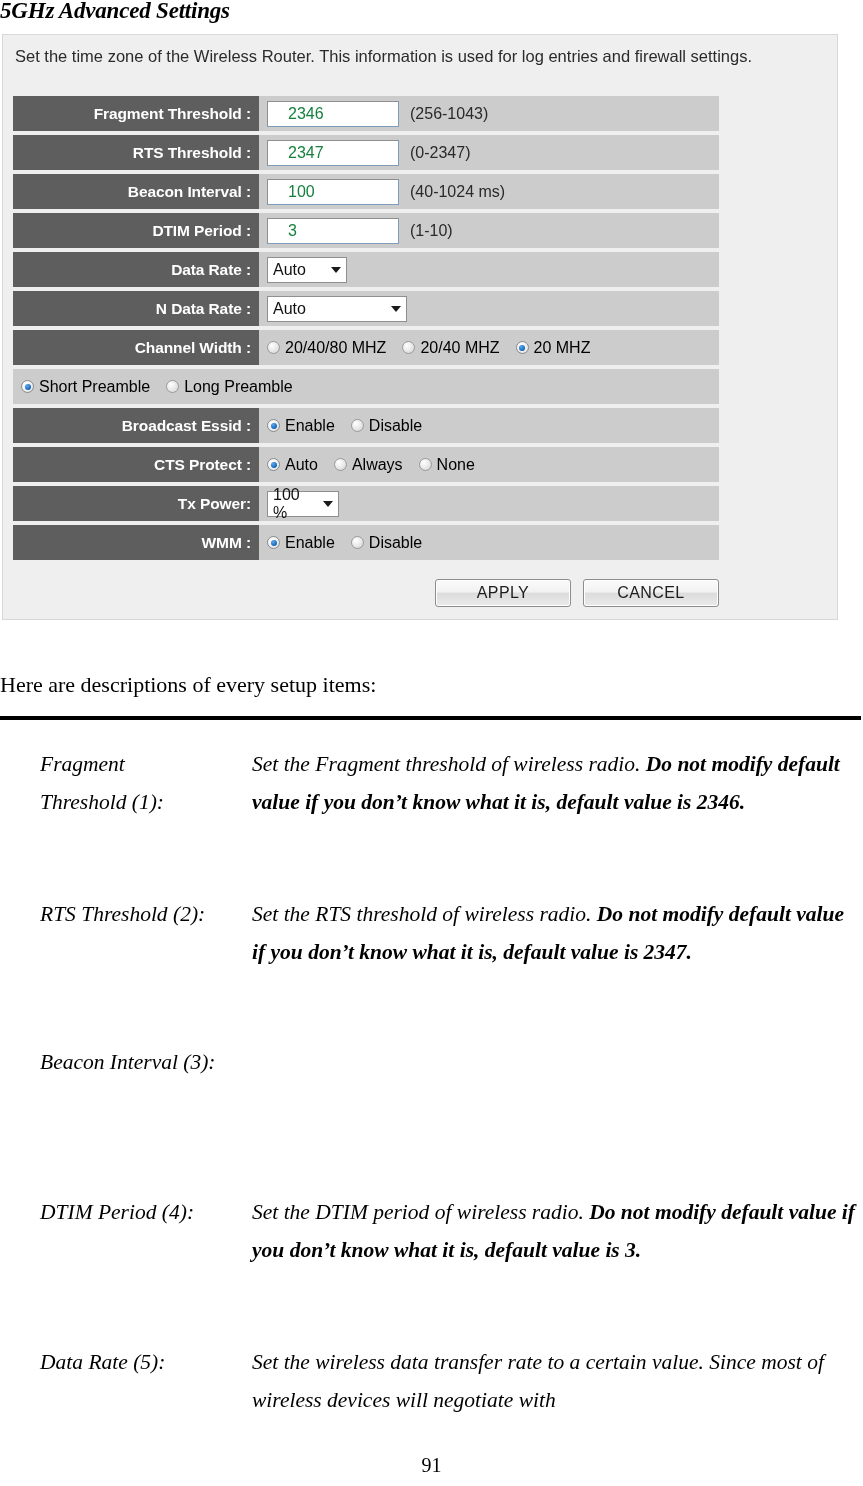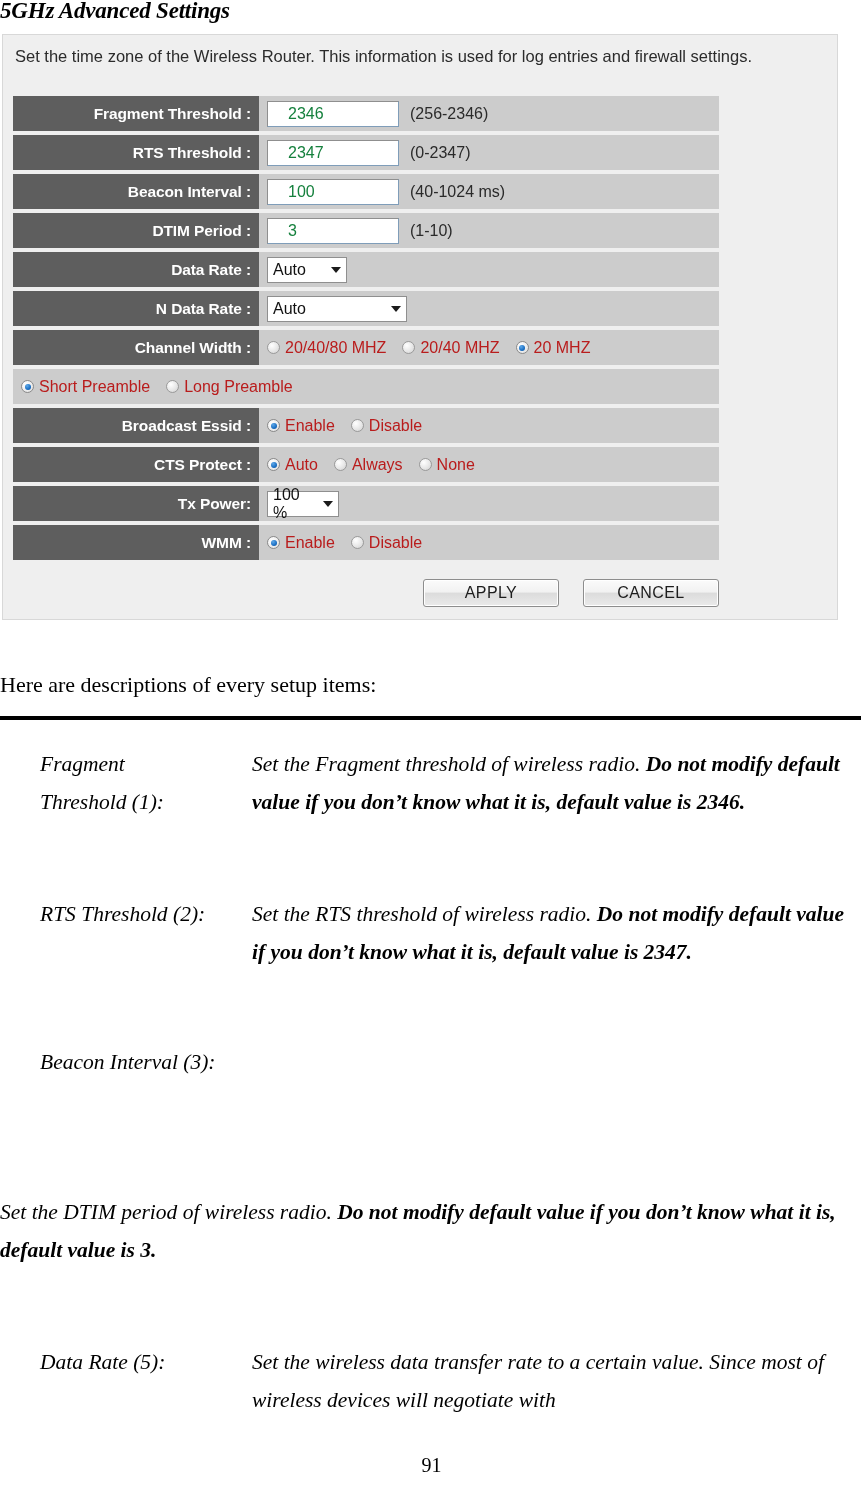--- a/index.html
+++ b/index.html
@@ -136,21 +136,21 @@
     margin-left: 8px;
   }
 
   
   .radio-group { display: flex; align-items: center; }
   .radio-opt {
     display: flex;
     align-items: center;
     margin-right: 16px;
     font-size: 16px;
-    color: #b91c1c;
+    color: #000000;
     font-family: "Liberation Sans", sans-serif;
     white-space: nowrap;
   }
   .radio-opt .dot {
     width: 13px;
     height: 13px;
     border-radius: 50%;
     background: radial-gradient(circle at 35% 32%, #ffffff 0%, #e7e7e7 55%, #cfcfcf 100%);
     border: 1px solid #9a9a9a;
     box-sizing: border-box;
@@ -172,21 +172,21 @@
   }
 
   
   .btn-bar {
     position: absolute;
     left: 10px;
     top: 544px;
     width: 706px;
     display: flex;
     justify-content: flex-end;
-    gap: 24px;
+    gap: 12px;
   }
   .btn {
     width: 136px;
     height: 28px;
     background: linear-gradient(to bottom, #fbfbfb 0%, #f2f2f2 45%, #dcdcdc 52%, #eaeaea 100%);
     border: 1px solid #8d8d8d;
     border-radius: 3px;
     box-shadow: inset 0 0 0 1px #ffffff;
     display: flex;
     align-items: center;
@@ -264,21 +264,21 @@
 
 <div class="ui-panel">
 
   <div class="panel-note">Set the time zone of the Wireless Router. This information is used for log entries and firewall settings.</div>
 
   <div class="settings-table" id="settings-table">
       <div class="row">
         <div class="label">Fragment Threshold :</div>
         <div class="field">
           <div class="txt">2346</div>
-          <div class="hint">(256-2346)</div>
+          <div class="hint">(256-1043)</div>
         </div>
       </div>
       <div class="row">
         <div class="label">RTS Threshold :</div>
         <div class="field">
           <div class="txt">2347</div>
           <div class="hint">(0-2347)</div>
         </div>
       </div>
       <div class="row">
@@ -428,20 +428,23 @@
         <span class="ln">RTS Threshold (2):</span>
       </div>
       <div class="desc"><span>Set the RTS threshold of wireless radio. </span><b>Do not modify default value if you don’t know what it is, default value is 2347.</b></div>
     </div>
     <div class="entry" style="top: 1044px;">
       <div class="term">
         <span class="ln">Beacon Interval (3):</span>
       </div>
     </div>
     <div class="entry" style="top: 1194px;">
+      <div class="term">
+        <span class="ln">DTIM Period (4):</span>
+      </div>
       <div class="desc"><span>Set the DTIM period of wireless radio. </span><b>Do not modify default value if you don’t know what it is, default value is 3.</b></div>
     </div>
     <div class="entry" style="top: 1344px;">
       <div class="term">
         <span class="ln">Data Rate (5):</span>
       </div>
       <div class="desc"><span>Set the wireless data transfer rate to a certain value. Since most of wireless devices will negotiate with</span></div>
     </div>
   </div>
 

